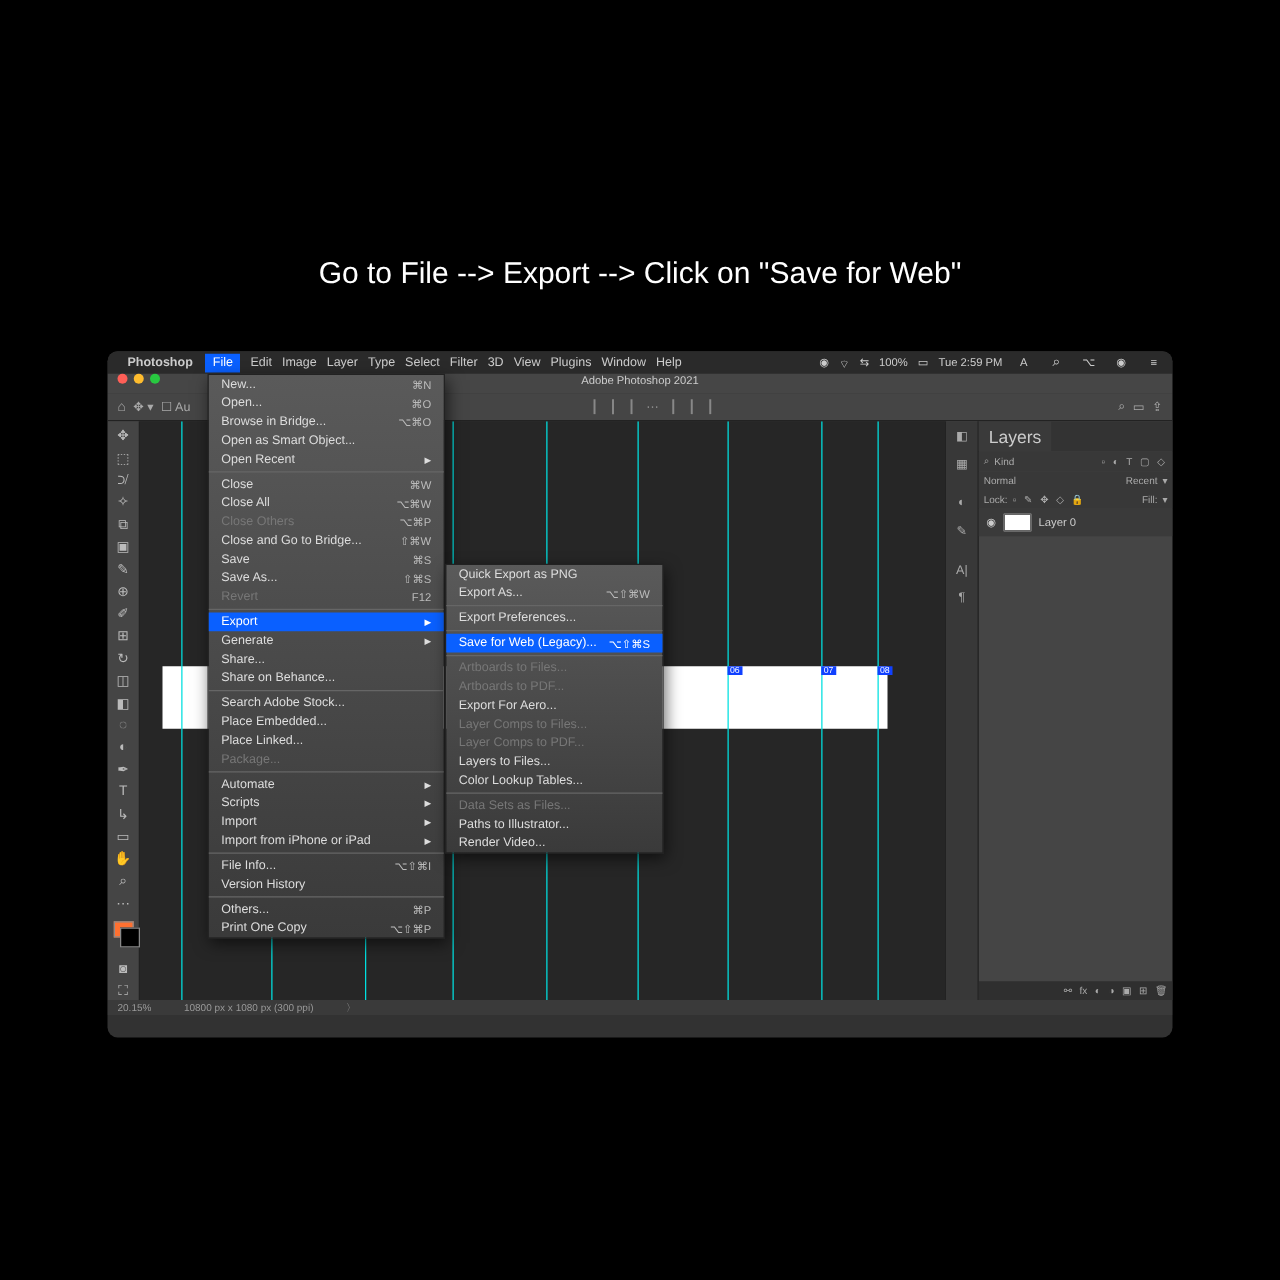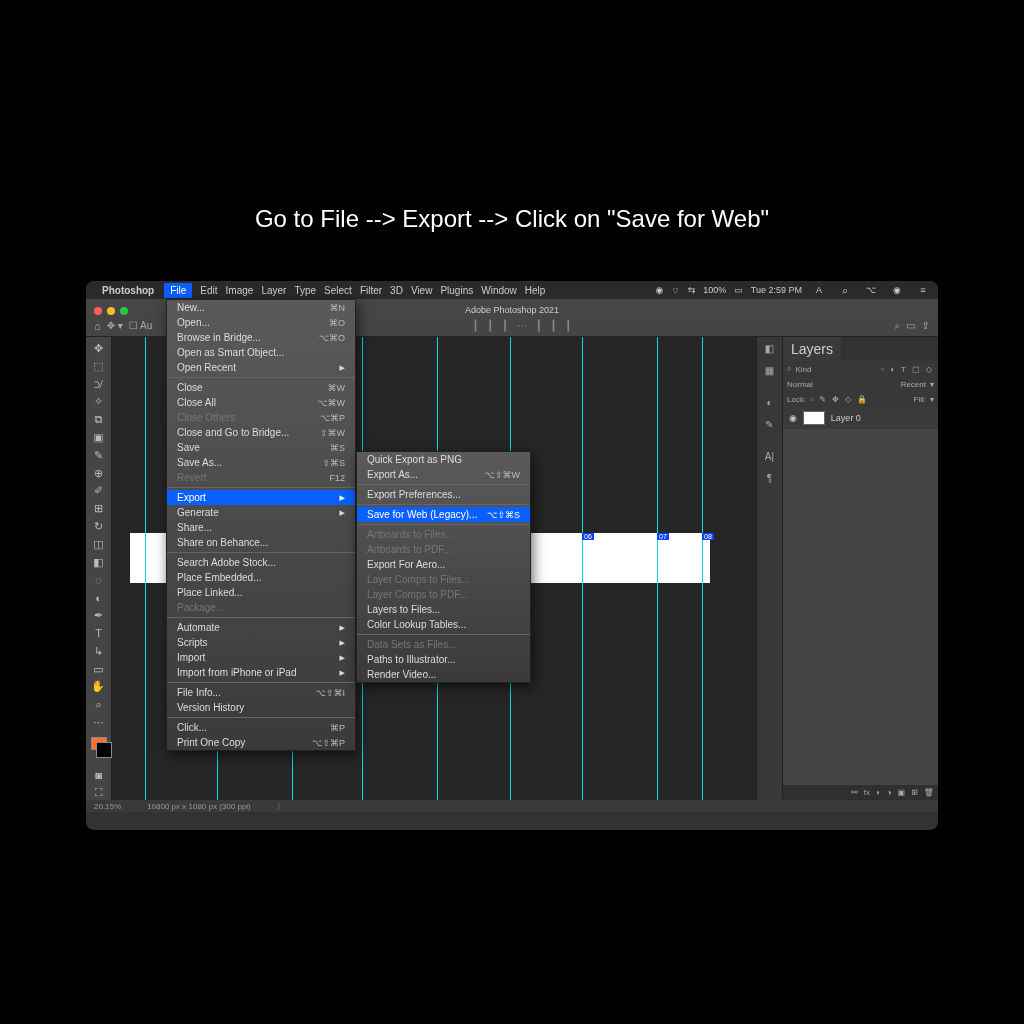--- a/index.html
+++ b/index.html
@@ -8,21 +8,21 @@
 .app{position:absolute;left:86px;top:281px;width:852px;height:549px;background:#323232;border-radius:8px;overflow:hidden;font-size:10px}
 
 
 .mbar{height:18px;background:#2a2a2a;display:flex;align-items:center;padding:0 6px;gap:10px;font-size:10px;border-top-left-radius:6px;border-top-right-radius:6px}
 .apple{font-size:11px}
 .mbar .mi{color:#ccc;cursor:default}
 .mbar .mi.sel{background:#0a60ff;color:#fff;padding:2px 6px;margin:-2px 0}
 .mbar .right{margin-left:auto;display:flex;gap:8px;align-items:center;font-size:9px;color:#ccc}
 
 
-.tbar{height:16px;background:#464646;display:flex;align-items:flex-end;padding:0 8px;position:relative}
+.tbar{height:16px;background:#464646;display:flex;align-items:flex-start;padding:0 8px;position:relative}
 .traffic{display:flex;gap:5px}
 .traffic span{width:8px;height:8px;border-radius:50%}
 .red{background:#ff5f57}.yel{background:#febc2e}.grn{background:#28c840}
 .ttitle{position:absolute;left:0;right:0;text-align:center;font-size:9px;color:#ccc}
 
 
 .obar{height:22px;background:#454545;border-bottom:1px solid #222;display:flex;align-items:center;padding:0 8px;gap:6px;color:#aaa;font-size:10px}
 .home{font-size:11px}
 
 
@@ -315,21 +315,21 @@
       <div class="sep"></div>
       <div class="row">
         <span>File Info...</span>
         <span class="sc">⌥⇧⌘I</span>
       </div>
       <div class="row">
         <span>Version History</span>
       </div>
       <div class="sep"></div>
       <div class="row">
-        <span>Click...</span>
+        <span>Others...</span>
         <span class="sc">⌘P</span>
       </div>
       <div class="row">
         <span>Print One Copy</span>
         <span class="sc">⌥⇧⌘P</span>
       </div>
     </div>
 
   <div class="menu submenu" id="submenu">
       <div class="row">

